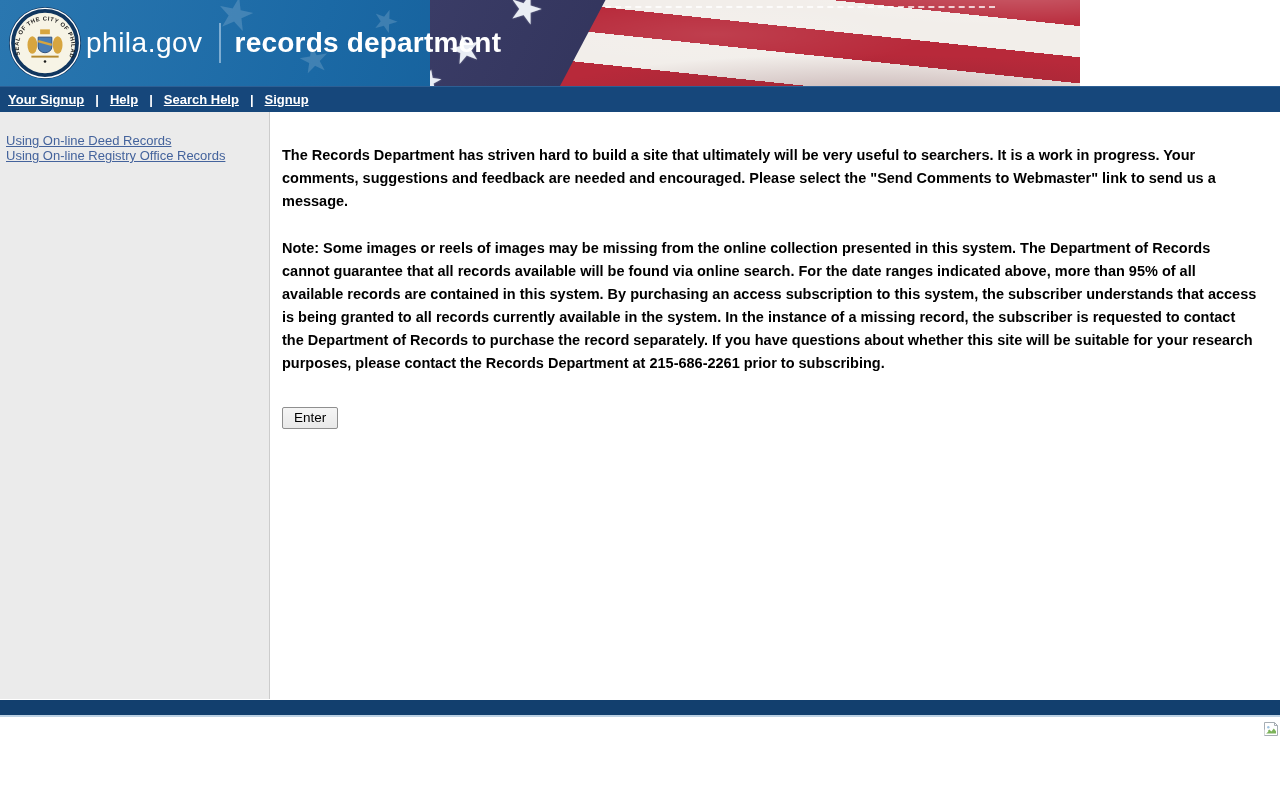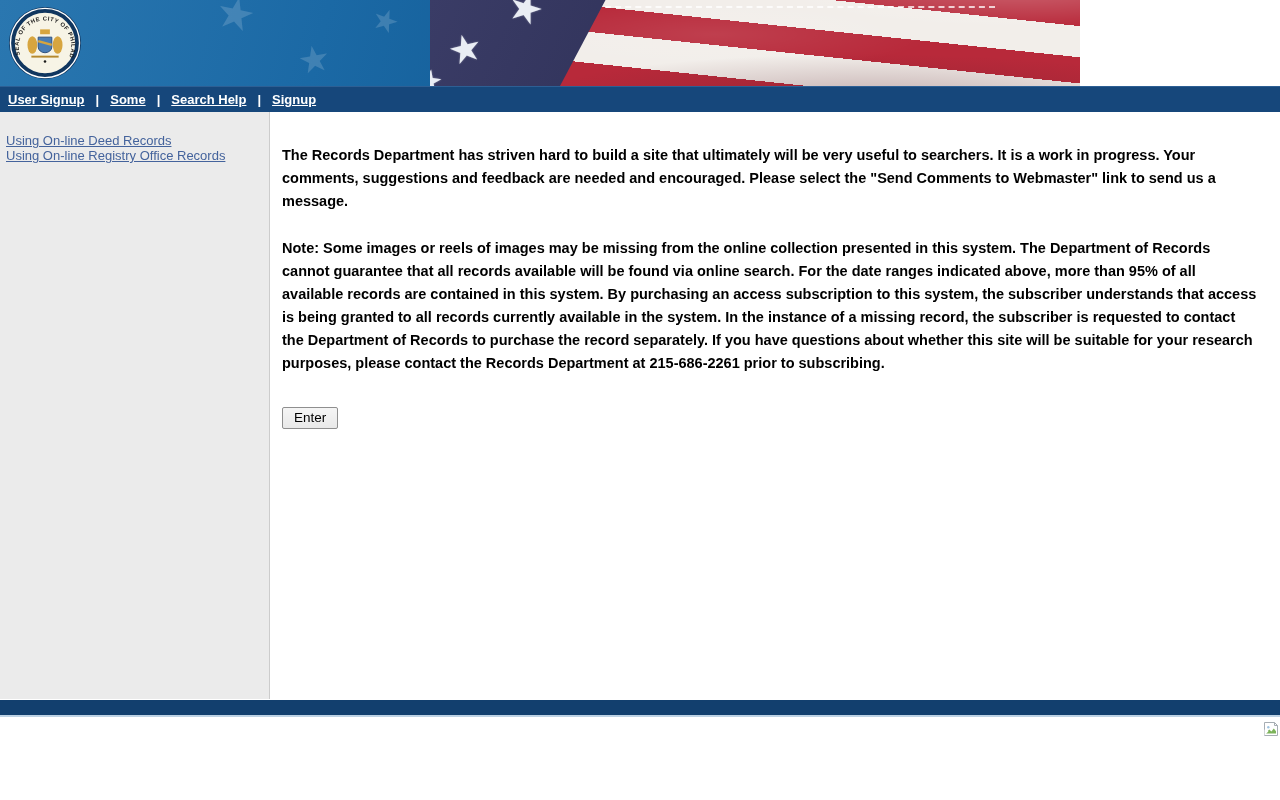--- a/index.html
+++ b/index.html
@@ -178,26 +178,31 @@
     </text>
     <ellipse cx="25" cy="40" rx="5" ry="9" fill="#d7a53f"></ellipse>
     <ellipse cx="51" cy="40" rx="5" ry="9" fill="#d7a53f"></ellipse>
     <path d="M31 32 h14 v10 a7 6 0 0 1 -7 6 a7 6 0 0 1 -7 -6 z" fill="#4a7db5" stroke="#2d4f7c" stroke-width="1"></path>
     <path d="M31 36 l14 4" stroke="#d7a53f" stroke-width="2.5"></path>
     <rect x="33" y="24" width="10" height="5" fill="#d7a53f"></rect>
     <path d="M24 52 h28" stroke="#b5892f" stroke-width="2"></path>
     <circle cx="38" cy="57" r="1.3" fill="#1a1a1a"></circle>
   </svg>
 
+  <div class="brand">
+    <span class="site">phila.gov</span>
+    <span class="divider"></span>
+    <span class="dept">records department</span>
+  </div>
 </div>
 
 <div class="navbar">
-  <a>User Signup</a>
+  <a>Your Signup</a>
   <span class="pipe">|</span>
-  <a>Some</a>
+  <a>Help</a>
   <span class="pipe">|</span>
   <a>Search Help</a>
   <span class="pipe">|</span>
   <a>Signup</a>
 </div>
 
 <div class="sidebar">
   <a>Using On-line Deed Records</a>
   <a>Using On-line Registry Office Records</a>
 </div>

